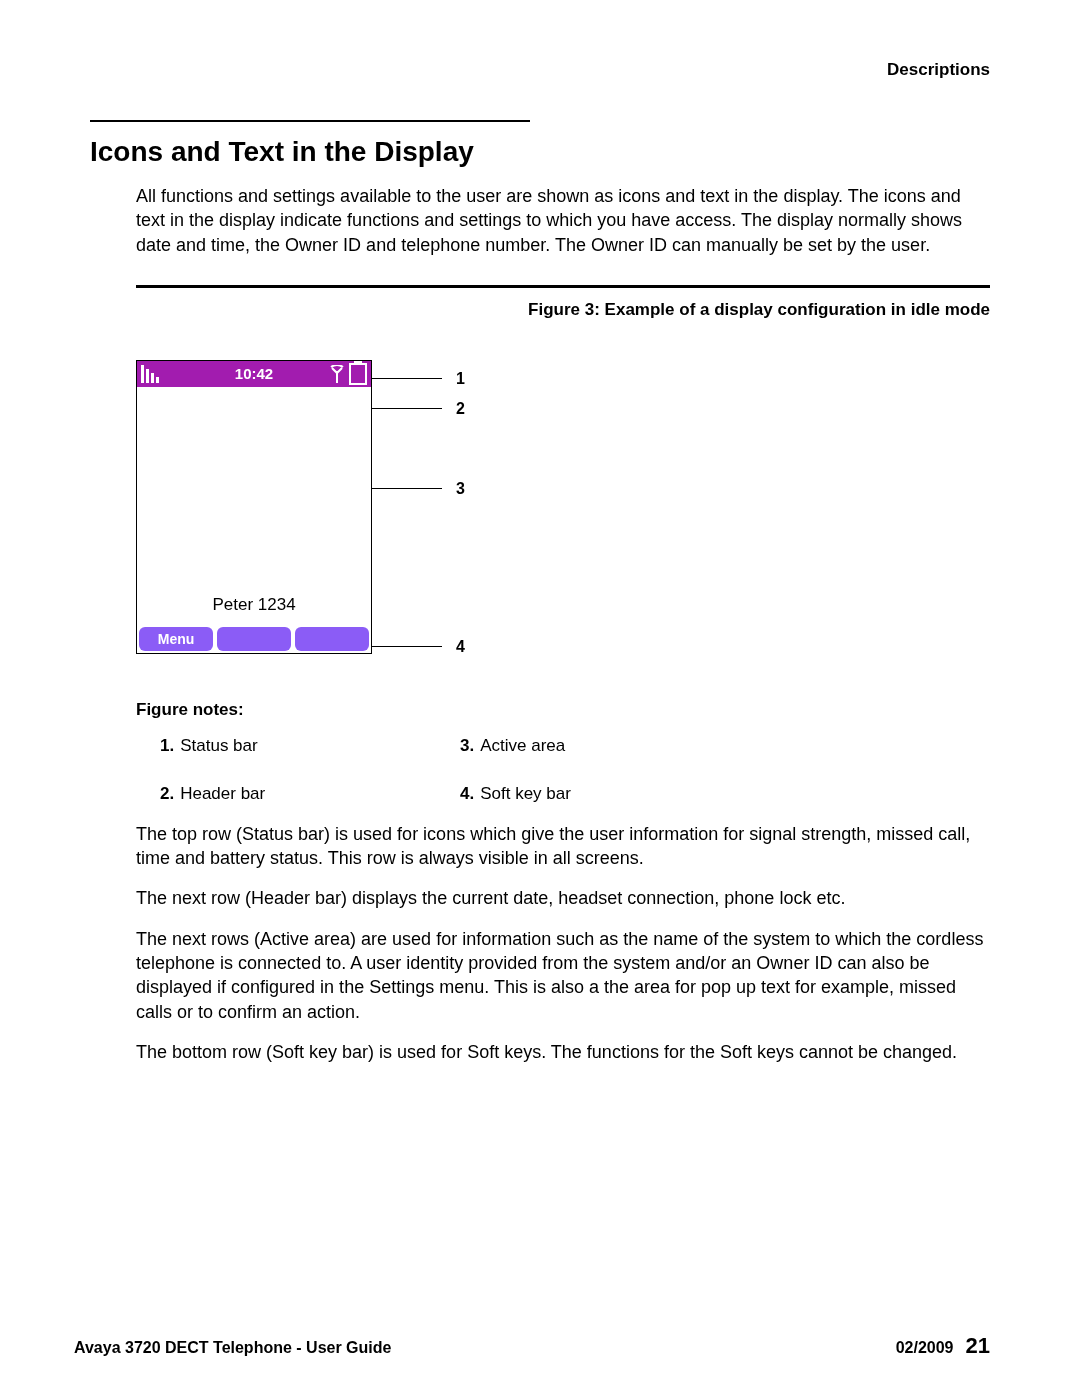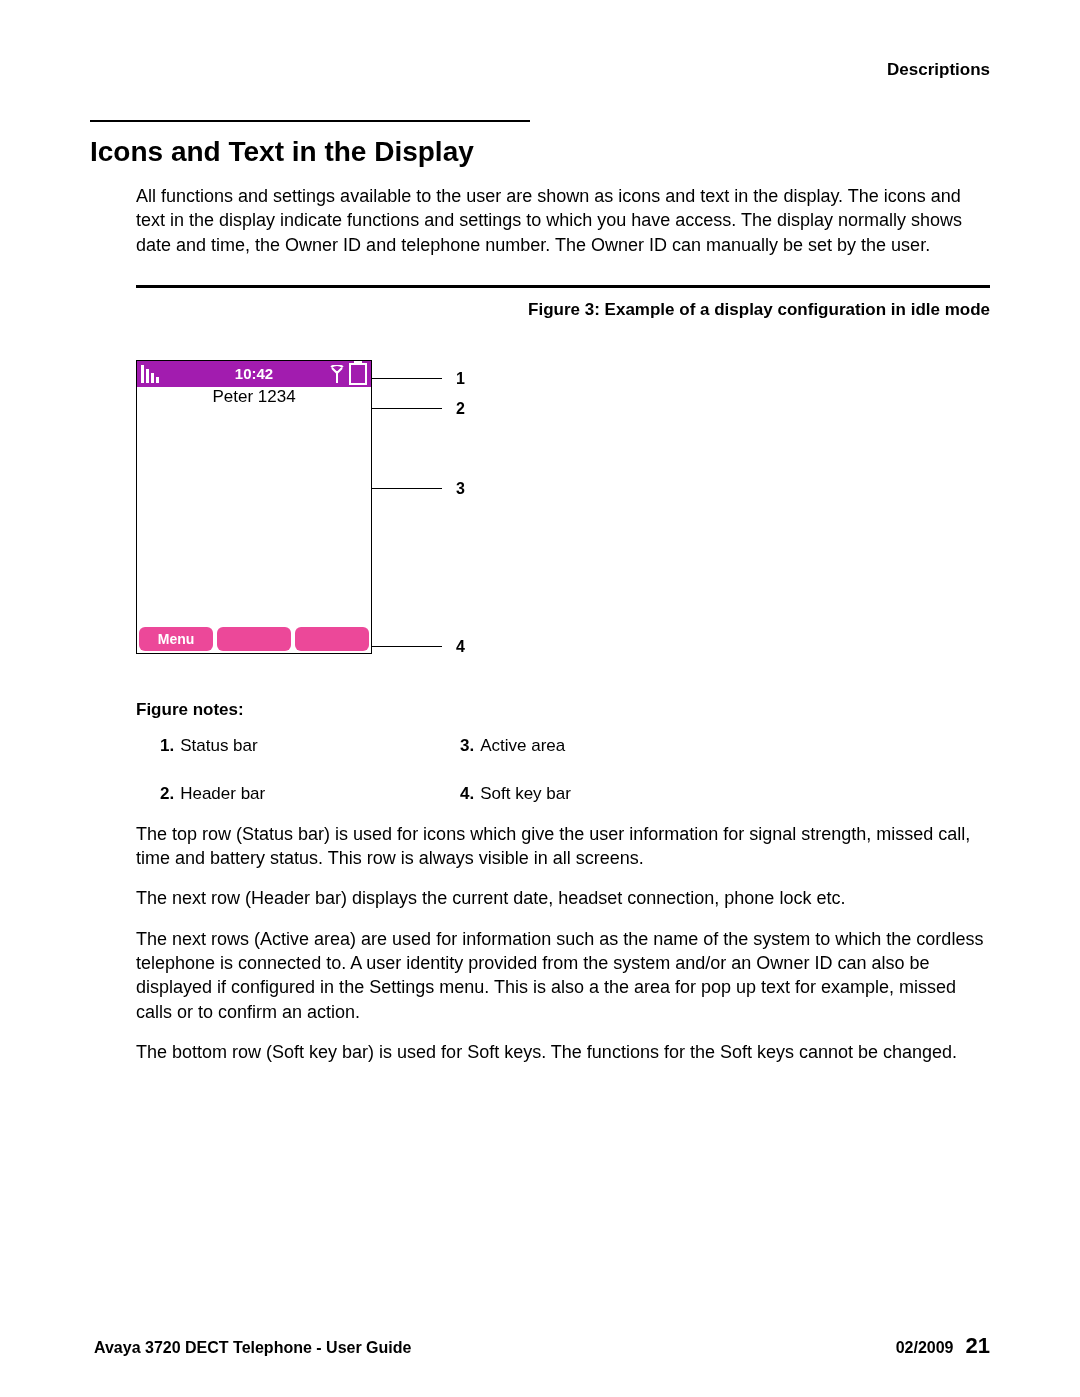--- a/index.html
+++ b/index.html
@@ -108,35 +108,35 @@
 
   .header-bar {
     text-align: center;
     font-size: 16px;
     padding-top: 6px;
     line-height: 1.25;
   }
   .active-area {
     flex: 1;
     display: flex;
-    align-items: flex-start;
+    align-items: flex-end;
     justify-content: center;
     padding-bottom: 10px;
     font-size: 17px;
   }
   .softkey-bar {
     height: 28px;
     display: flex;
     gap: 4px;
     padding: 2px;
     box-sizing: border-box;
   }
   .softkey {
     flex: 1;
-    background: #ec4899;
+    background: #8b5cf6;
     border-radius: 6px;
     color: #fff;
     font-weight: bold;
     font-size: 14px;
     display:flex;
     align-items:center;
     justify-content:center;
   }
 
   
@@ -165,21 +165,21 @@
     margin-right: 4px;
     font-size: 18px;
     line-height: 1.35;
     margin-top: 0;
     margin-bottom: 16px;
   }
 
   .page-footer {
     position: absolute;
     bottom: 38px;
-    left: 94px;
+    left: 74px;
     right: 90px;
     display: flex;
     justify-content: space-between;
     align-items: baseline;
     font-size: 16px;
     font-weight: bold;
   }
   .page-footer .pnum { font-size: 22px; font-weight:bold; margin-left:12px; }
   .page-footer .right { display:flex; align-items:baseline; }
 </style>

